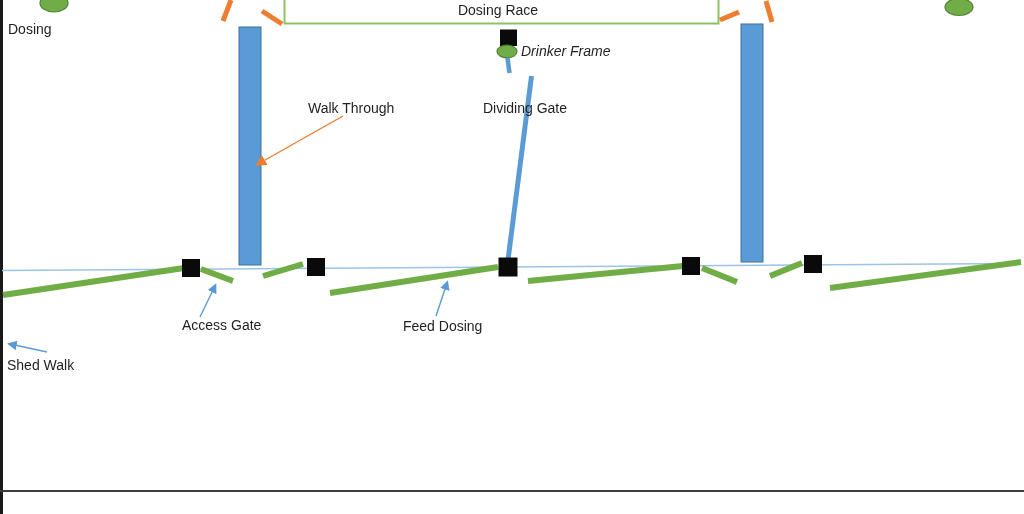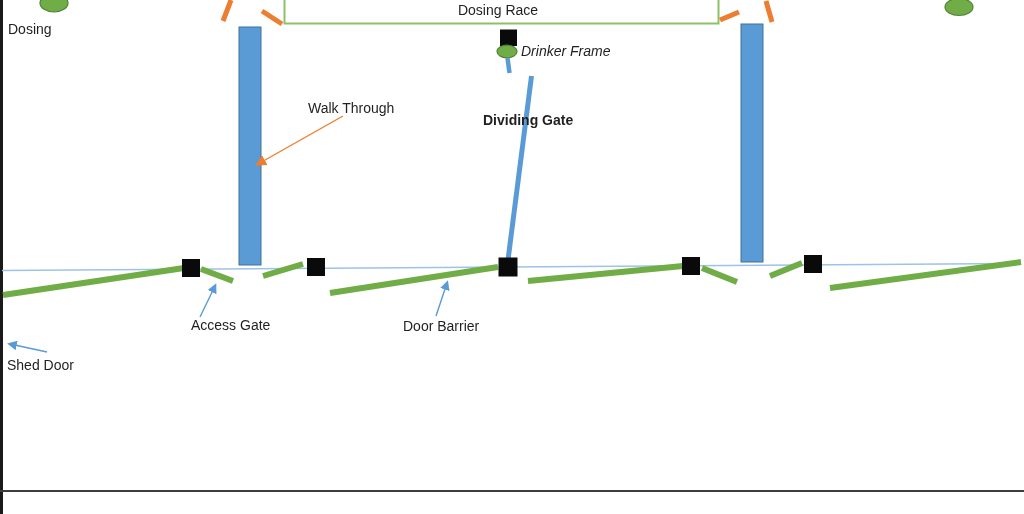--- a/index.html
+++ b/index.html
@@ -105,18 +105,18 @@
     <line x1="343" y1="116" x2="258" y2="164" class="oleader" marker-end="url(#ah-o)"></line>
     <line x1="200" y1="317" x2="215" y2="286" class="bleader" marker-end="url(#ah-b)"></line>
     <line x1="436" y1="316" x2="447" y2="283" class="bleader" marker-end="url(#ah-b)"></line>
     <line x1="47" y1="352" x2="10" y2="344" class="bleader" marker-end="url(#ah-b)"></line>
   </svg>
 
   <div class="lbl" style="left:8px; top:21px;">Dosing</div>
   <div class="lbl lbl-center" style="left:284px; top:2px; width:428px;">Dosing Race</div>
   <div class="lbl" style="left:521px; top:43px;font-style:italic;">Drinker Frame</div>
   <div class="lbl" style="left:308px; top:100px;">Walk Through</div>
-  <div class="lbl" style="left:483px; top:112px;font-weight:bold;">Dividing Gate</div>
-  <div class="lbl" style="left:191px; top:317px;text-align:center;">Access Gate</div>
-  <div class="lbl" style="left:403px; top:318px;">Door Barrier</div>
-  <div class="lbl" style="left:7px; top:357px;">Shed Door</div>
+  <div class="lbl" style="left:483px; top:100px;">Dividing Gate</div>
+  <div class="lbl" style="left:182px; top:317px;text-align:center;">Access Gate</div>
+  <div class="lbl" style="left:403px; top:318px;">Feed Dosing</div>
+  <div class="lbl" style="left:7px; top:357px;">Shed Walk</div>
 
 </div>
 
 </body></html>

